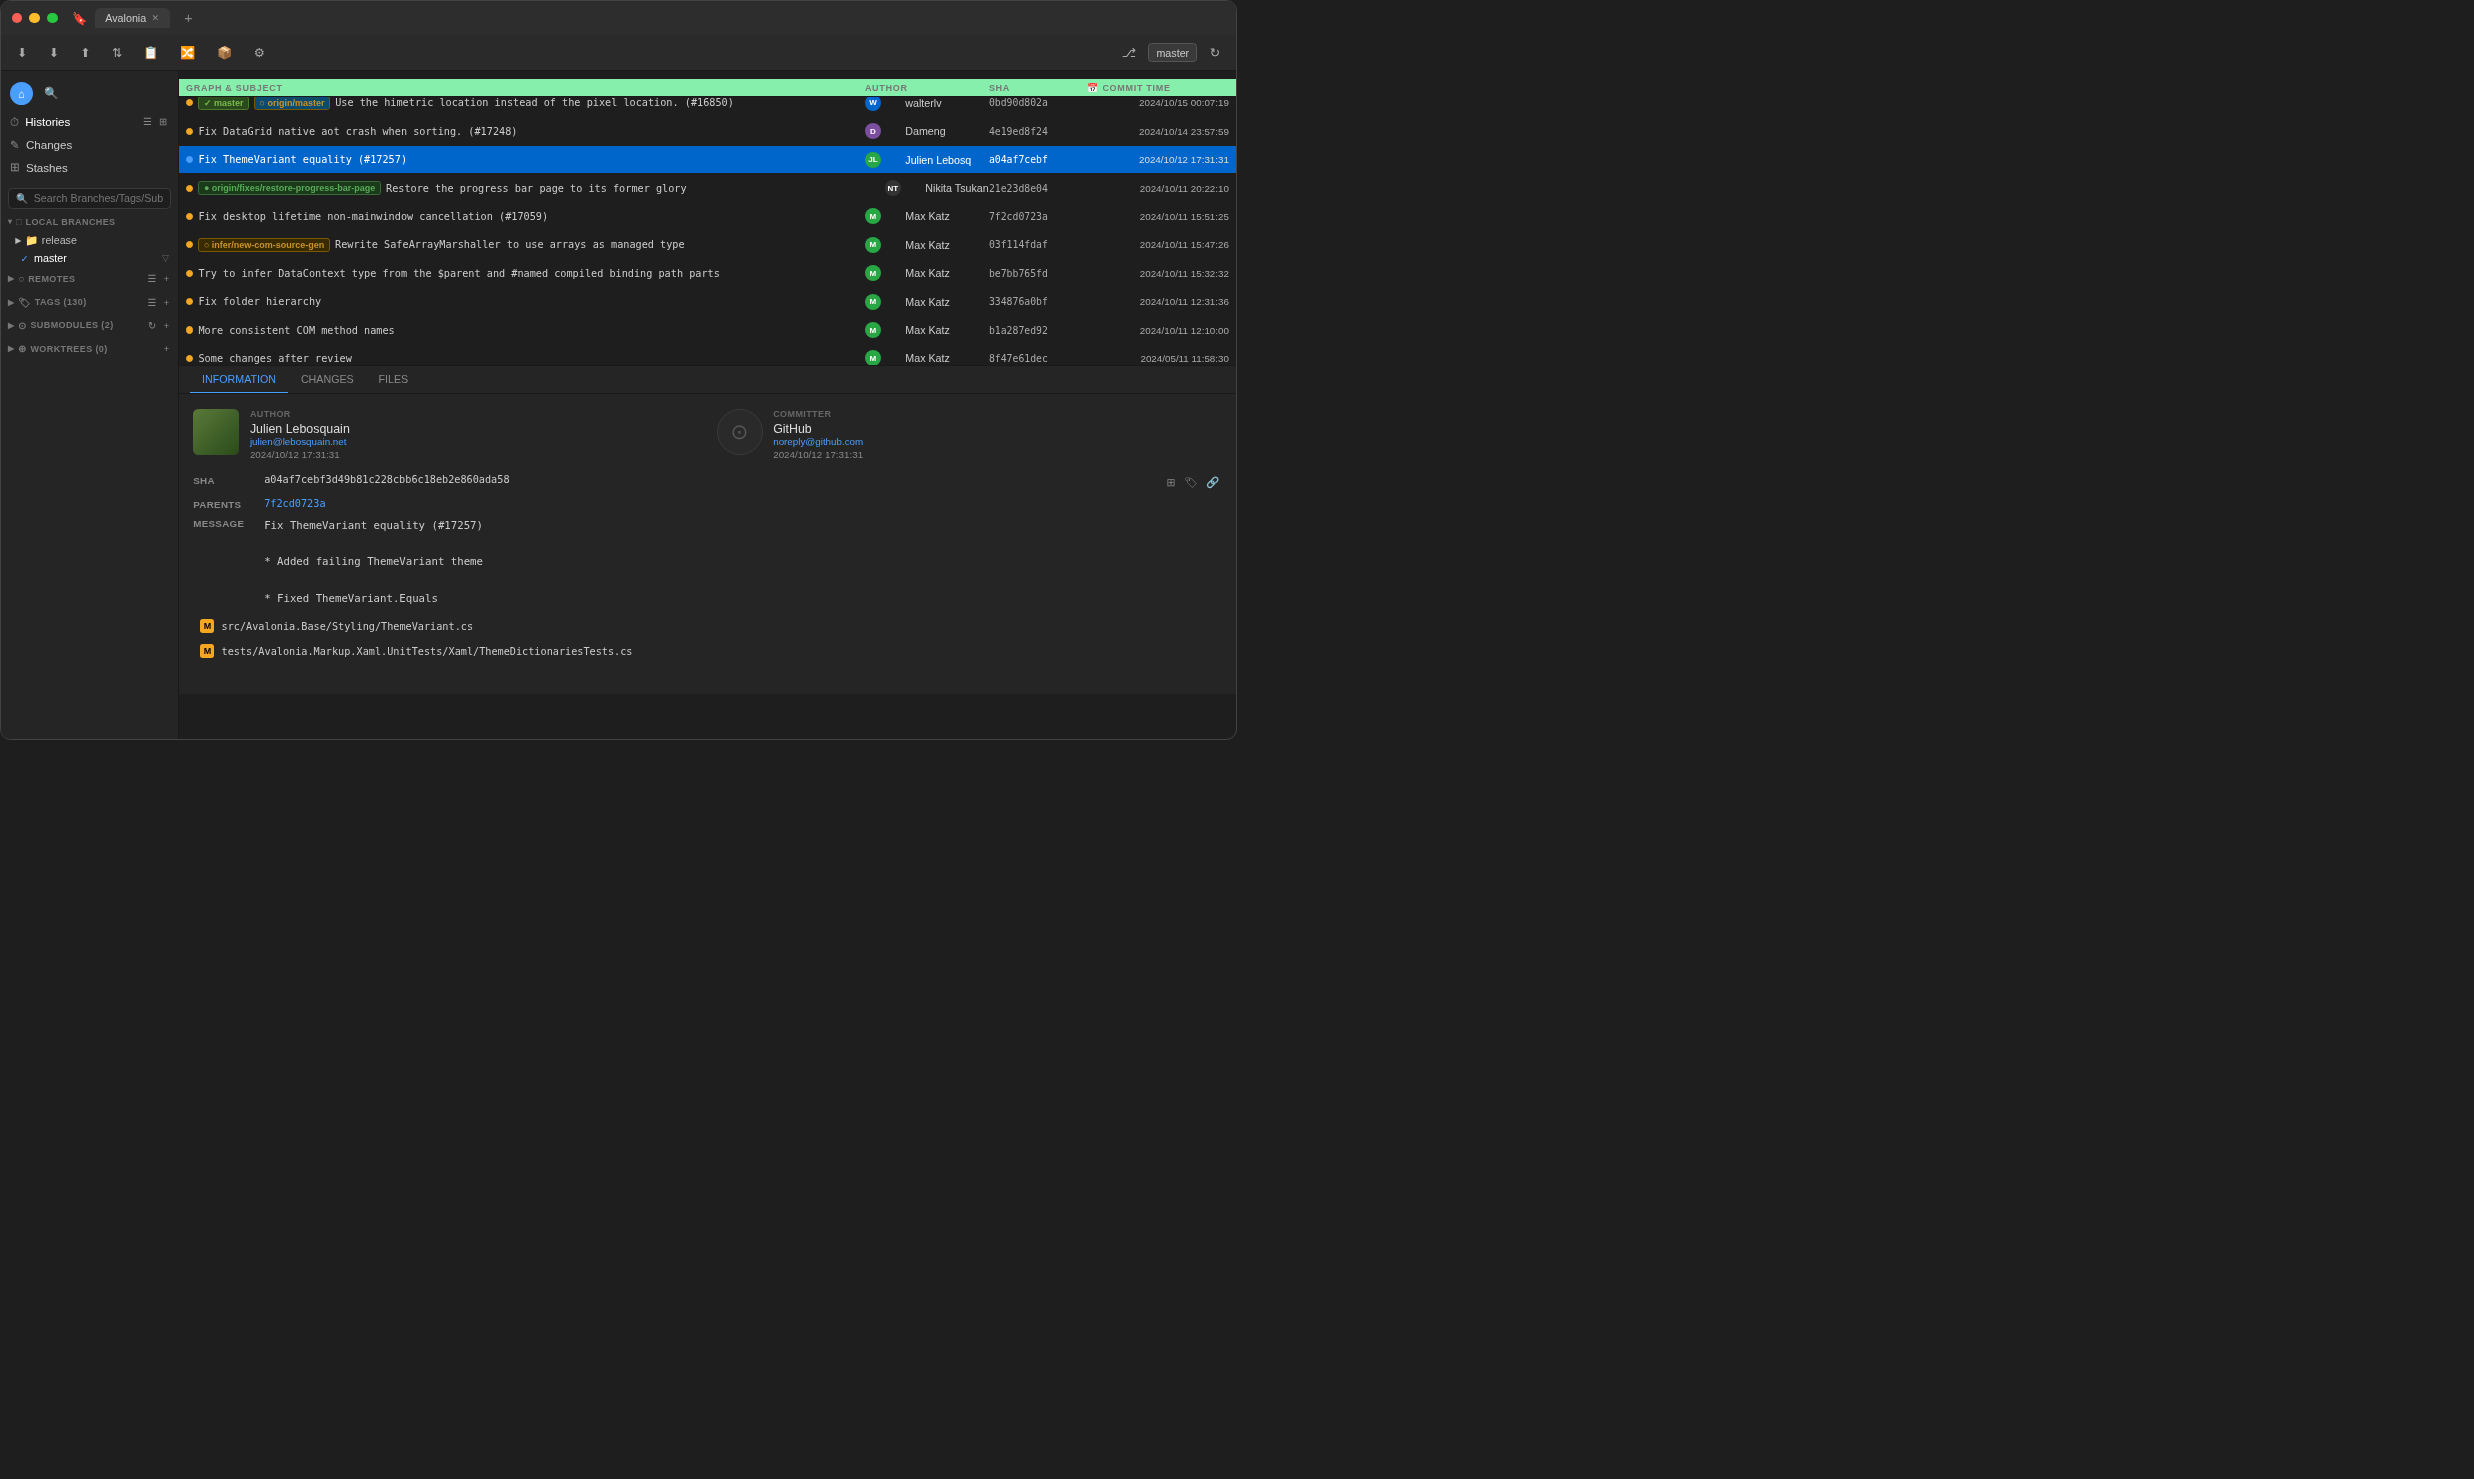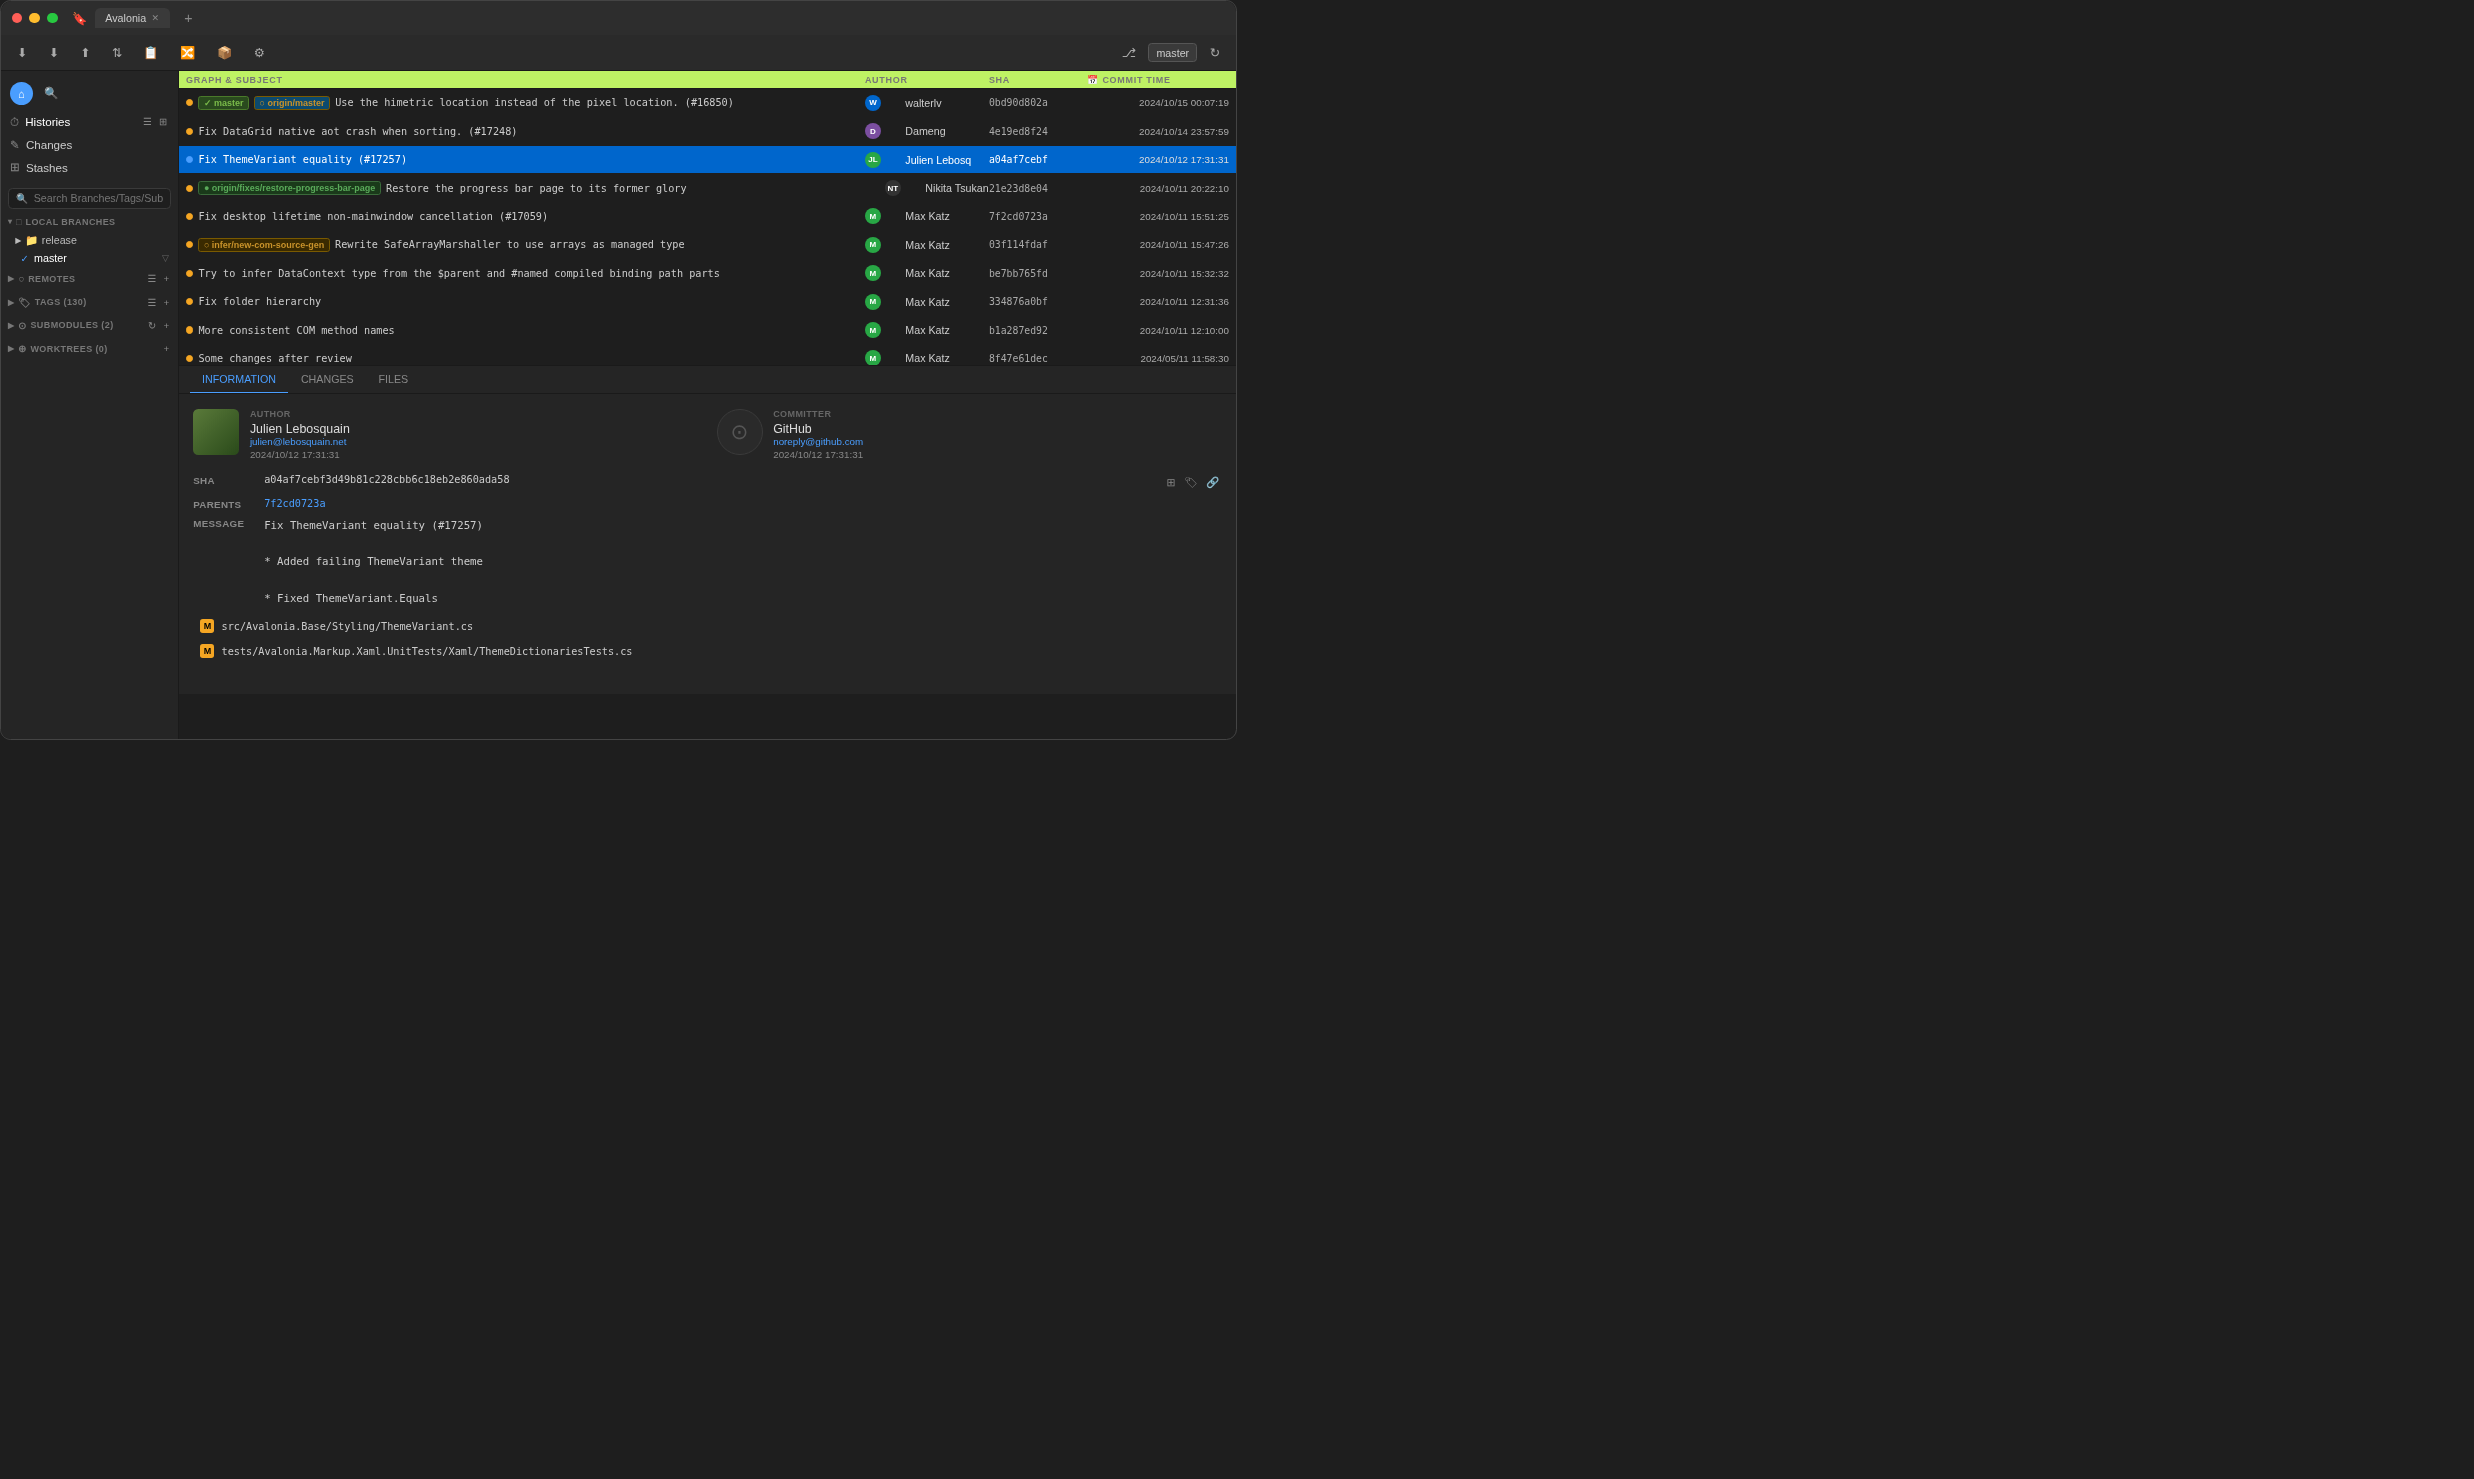--- a/index.html
+++ b/index.html
@@ -178,23 +178,23 @@
     }
     .commit-table-header {
       display: grid;
       grid-template-columns: 1fr 124px 98px 142px;
       padding: 3.6px 7.1px;
       font-size: 9px;
       font-weight: 600;
       color: #777;
       letter-spacing: 0.7px;
       border-bottom: 0.9px solid #1a1a1a;
-      background: #bef264;
+      background: #86efac;
       position: sticky;
-      top: 0;
+      top: 8px;
       z-index: 2;
     }
     .commit-row {
       display: grid;
       grid-template-columns: 1fr 124px 98px 142px;
       padding: 4.4px 7.1px;
       font-size: 10.7px;
       color: #ccc;
       border-bottom: 0.9px solid #1e1e1e;
       cursor: pointer;

